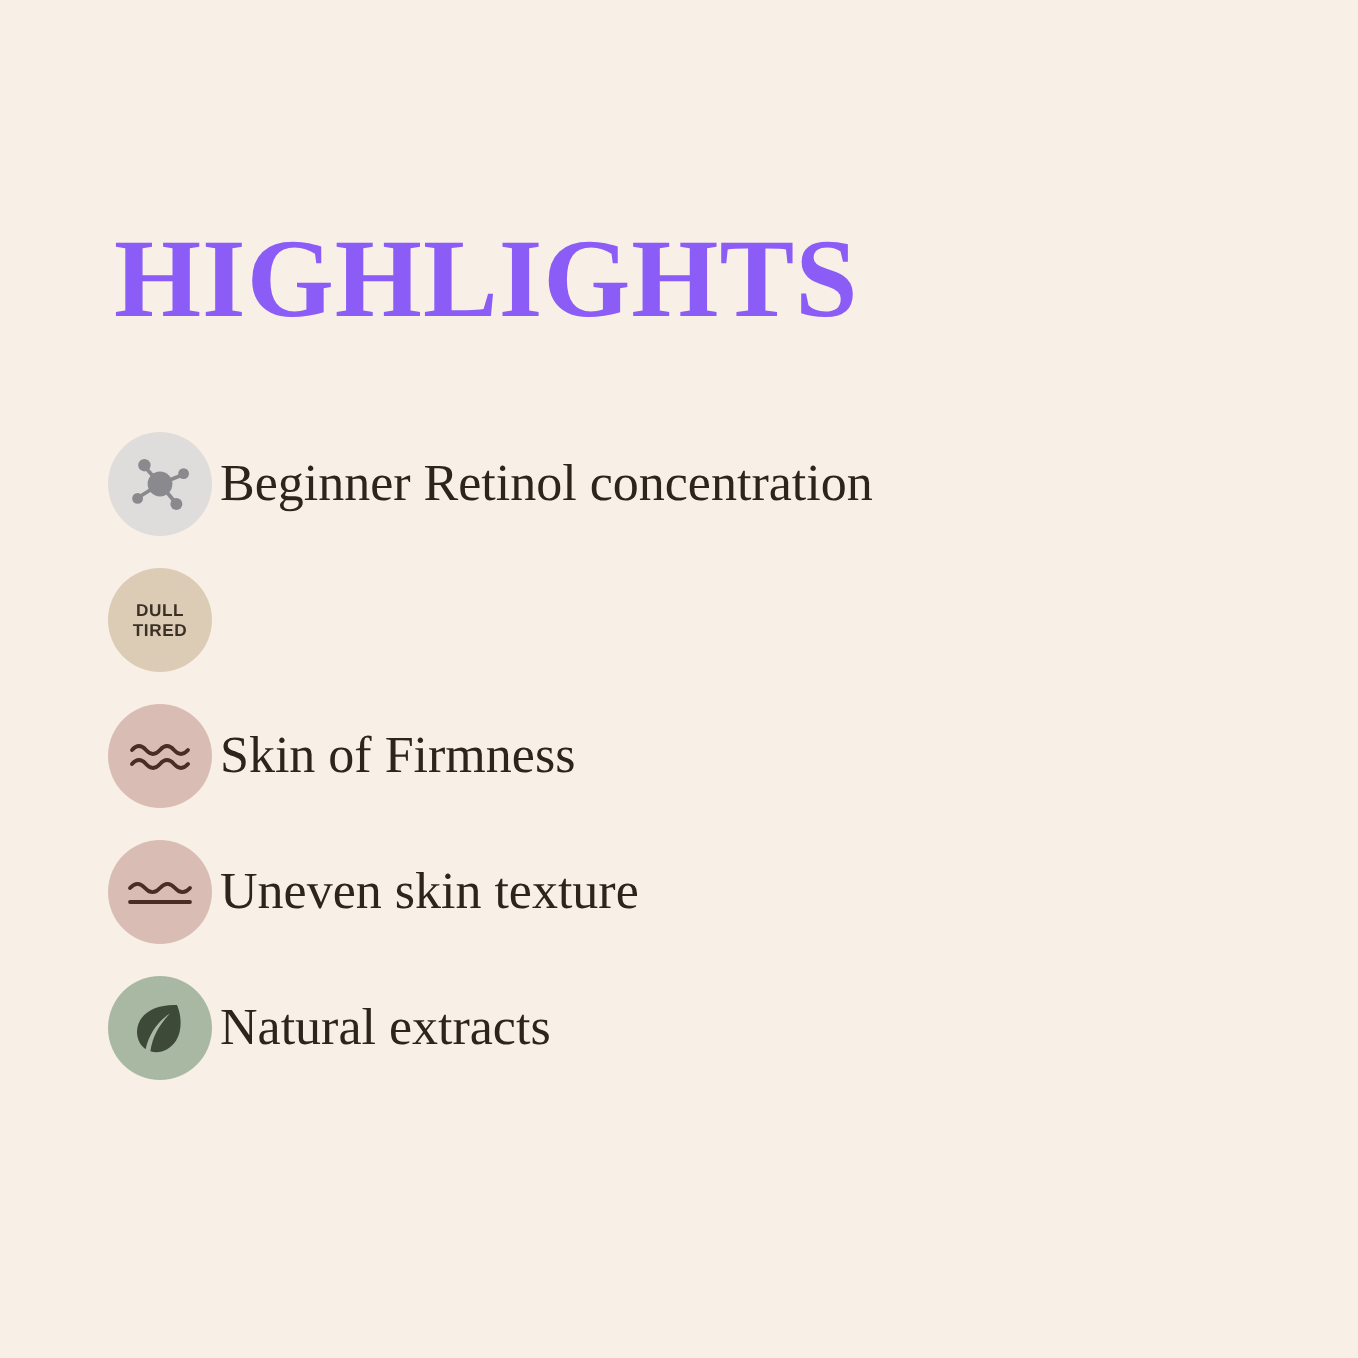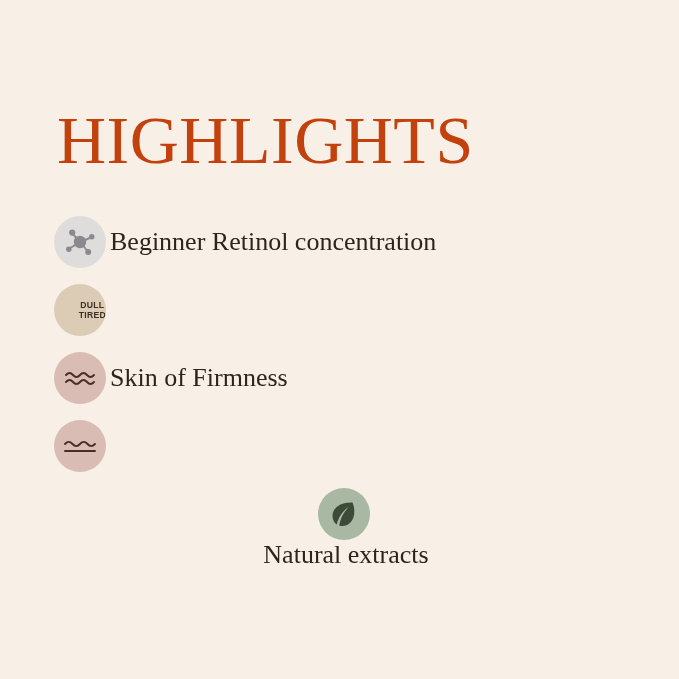--- a/index.html
+++ b/index.html
@@ -23,55 +23,55 @@
     box-sizing: border-box;
   }
 
   
   .page-title {
     position: absolute;
     left: 57px;
     top: 106px;
     margin: 0;
     font-family: "Liberation Serif", serif;
-    font-weight: normal;
-    font-size: 68px;
+    font-weight: bold;
+    font-size: 56px;
     line-height: 68px;
     letter-spacing: 0.5px;
-    color: #c2410c;
+    color: #8b5cf6;
     white-space: nowrap;
   }
 
   
   .highlight-list {
     position: absolute;
     left: 54px;
     top: 216px;
     width: 580px;
     margin: 0;
     padding: 0;
     list-style: none;
   }
 
   .highlight-row {
     display: flex;
     align-items: center;
     height: 52px;
     margin-bottom: 16px;
   }
-  .highlight-row:last-child { margin-bottom: 0; flex-direction: column; }
+  .highlight-row:last-child { margin-bottom: 0; }
 
   .icon-badge {
     flex: 0 0 auto;
     width: 52px;
     height: 52px;
     border-radius: 50%;
     display: flex;
     align-items: center;
-    justify-content: flex-end;
+    justify-content: center;
     overflow: hidden;
   }
 
   .badge-gray  { background: #DFDCDC; }
   .badge-tan   { background: #DCCCB5; }
   .badge-rose  { background: #D9BDB4; }
   .badge-sage  { background: #A9B8A3; }
 
   .icon-svg {
     display: block;
@@ -153,20 +153,21 @@
 
     <li class="highlight-row">
       <span class="icon-badge badge-rose">
         <svg class="icon-svg" viewBox="0 0 52 52" aria-hidden="true">
           <g fill="none" stroke="#4A2E26" stroke-width="1.9" stroke-linecap="round">
             <path d="M11 24 q3.75 -4.2 7.5 0 t7.5 0 t7.5 0 t7.5 0"></path>
             <line x1="11" y1="31" x2="41" y2="31"></line>
           </g>
         </svg>
       </span>
+      <span class="highlight-label">Uneven skin texture</span>
     </li>
 
     <li class="highlight-row">
       <span class="icon-badge badge-sage">
         <svg class="icon-svg" viewBox="0 0 52 52" aria-hidden="true">
           <g fill="#3D4A38">
             <path d="M34.5 14.5 C22 14 14.5 20 14.5 28 C14.5 32 16.5 35 18.8 36.6 C20.5 29 25 22.5 31 18.8 C26 23.8 22.2 30.2 21.2 37.6 C25.5 39.2 31 37 34 32.4 C37.2 27.4 36.8 19.8 34.5 14.5 Z"></path>
           </g>
         </svg>
       </span>

